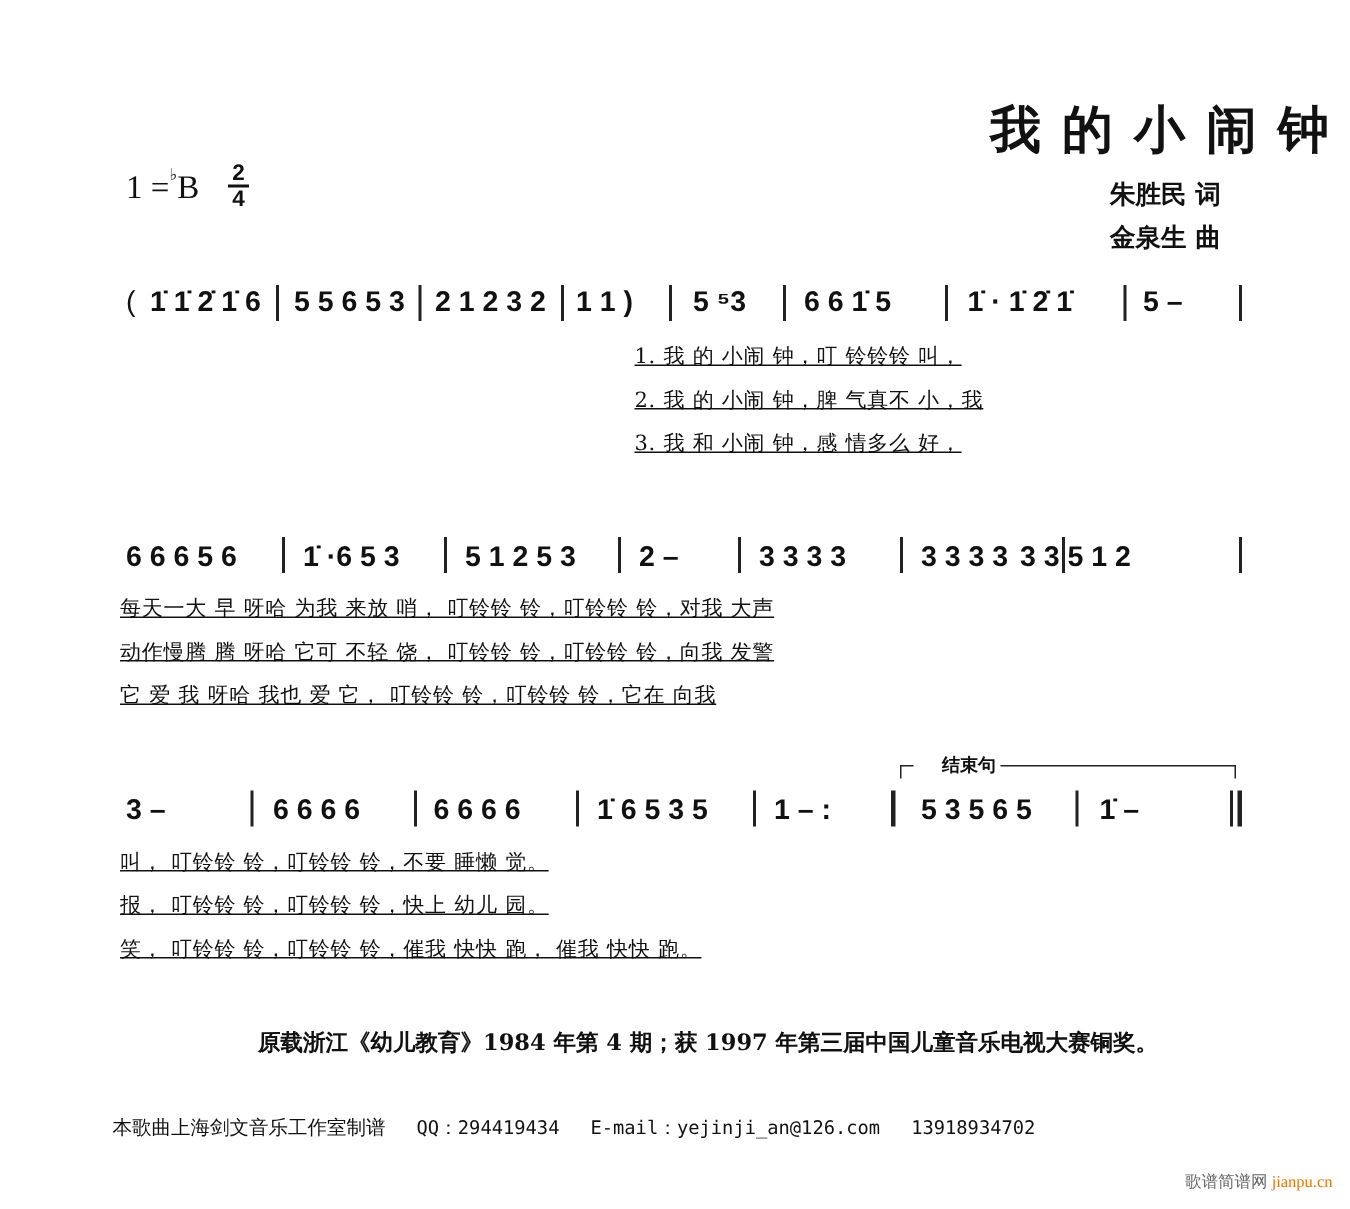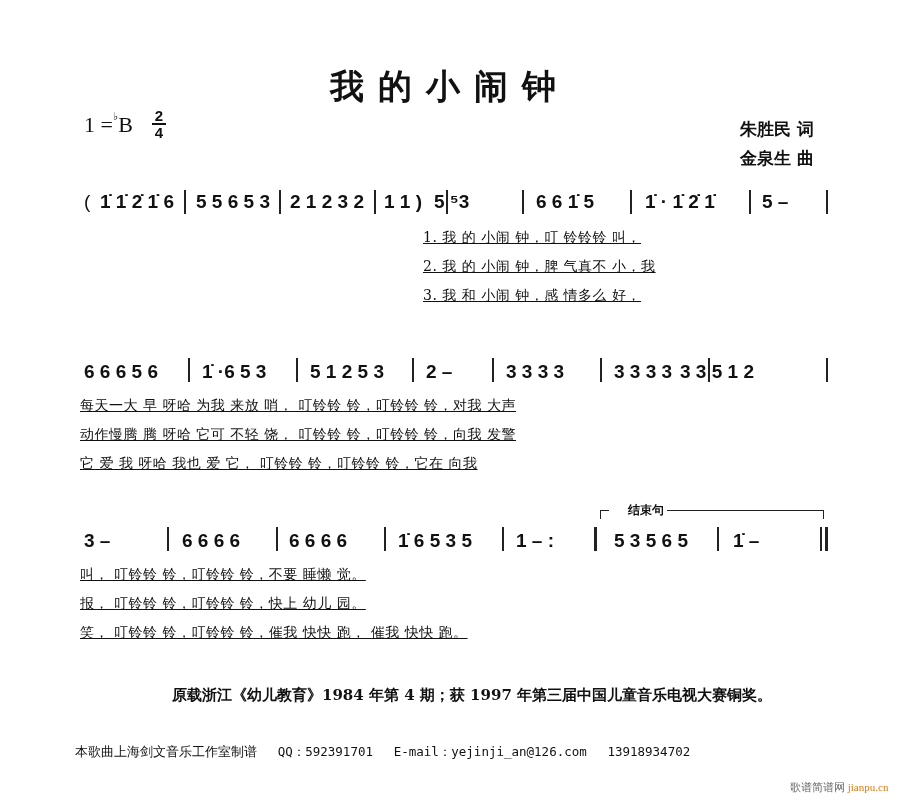--- a/index.html
+++ b/index.html
@@ -1,18 +1,18 @@
 <!DOCTYPE html>
 <html><head>
 <meta charset="utf-8">
 <style>
   html, body { margin:0; padding:0; background:#ffffff; }
   body { width:900px; height:806px; position:relative; overflow:hidden; color:#111; }
   .abs { position:absolute; white-space:nowrap; }
-  .title { left:0; width:900px; top:64px; text-align:center; font-family:Liberation Mono, monospace; font-weight:bold; font-size:34px; letter-spacing:14px; }
+  .title { left:0; width:900px; top:64px; text-align:right; font-family:Liberation Mono, monospace; font-weight:bold; font-size:34px; letter-spacing:14px; }
   .key { left:84px; top:112px; font-family:"Liberation Serif", serif; font-size:22px; }
   .key .flat { font-size:11px; vertical-align:top; position:relative; top:-2px; }
   .ts { position:absolute; left:152px; top:108px; font-family:"Liberation Sans", sans-serif; font-weight:bold; font-size:15px; line-height:15px; text-align:center; width:14px; }
   .ts .line { border-top:2px solid #111; margin:0; }
   .credit { font-family:"DejaVu Sans", sans-serif; font-weight:bold; font-size:17px; left:740px; }
   .note { font-family:"Liberation Sans", sans-serif; font-size:19px; font-weight:bold; }
   .lyric { font-family:"DejaVu Serif", serif; font-size:14px; letter-spacing:0.5px;text-decoration:underline; }
   .bar { position:absolute; width:1.5px; background:#222; }
   .footer-note { left:172px; top:686px; font-family:"DejaVu Serif", serif; font-weight:bold; font-size:15px; }
   .contact { left:75px; top:743px; font-family:"DejaVu Sans", sans-serif; font-size:13px; }
@@ -42,21 +42,21 @@
 <div>
   <span class="abs note" style="left:84px;top:191px;font-weight:normal">(</span>
   <span class="abs note" style="left:100px;top:191px">1̇ 1̇ 2̇ 1̇ 6</span>
   <div class="bar" style="left:184px;top:190px;height:24px"></div>
   <span class="abs note" style="left:196px;top:191px">5 5 6 5 3</span>
   <div class="bar" style="left:279px;top:190px;height:24px"></div>
   <span class="abs note" style="left:290px;top:191px">2 1 2 3 2</span>
   <div class="bar" style="left:374px;top:190px;height:24px"></div>
   <span class="abs note" style="left:384px;top:191px">1  1 )</span>
   <div class="bar" style="left:446px;top:190px;height:24px"></div>
-  <span class="abs note" style="left:434px;top:191px">5 ⁵3</span>
+  <span class="abs note" style="left:462px;top:191px">5 ⁵3</span>
   <div class="bar" style="left:522px;top:190px;height:24px"></div>
   <span class="abs note" style="left:536px;top:191px">6 6 1̇  5</span>
   <div class="bar" style="left:630px;top:190px;height:24px"></div>
   <span class="abs note" style="left:645px;top:191px">1̇ · 1̇ 2̇ 1̇</span>
   <div class="bar" style="left:749px;top:190px;height:24px"></div>
   <span class="abs note" style="left:762px;top:191px">5  –</span>
   <div class="bar" style="left:826px;top:190px;height:24px"></div>
 </div>
 <div class="abs lyric" style="left:423px;top:229px">1. 我  的  小闹   钟，叮  铃铃铃  叫，</div>
 <div class="abs lyric" style="left:423px;top:258px">2. 我  的  小闹   钟，脾  气真不  小，我</div>
@@ -104,21 +104,21 @@
   <div class="bar" style="left:825px;top:527px;height:24px;width:3px"></div>
 </div>
 <div class="abs lyric" style="left:80px;top:566px">叫，        叮铃铃 铃，叮铃铃 铃，不要  睡懒  觉。</div>
 <div class="abs lyric" style="left:80px;top:595px">报，        叮铃铃 铃，叮铃铃 铃，快上  幼儿  园。</div>
 <div class="abs lyric" style="left:80px;top:624px">笑，        叮铃铃 铃，叮铃铃 铃，催我  快快  跑，       催我  快快  跑。</div>
 
 <div class="abs footer-note">原载浙江《幼儿教育》1984 年第 4 期；获 1997 年第三届中国儿童音乐电视大赛铜奖。</div>
 
 <div class="abs contact">
   <span>本歌曲上海剑文音乐工作室制谱</span>&nbsp;&nbsp;&nbsp;&nbsp;
-  <span class="mono">QQ：592391701</span>&nbsp;&nbsp;&nbsp;&nbsp;
+  <span class="mono">QQ：294419434</span>&nbsp;&nbsp;&nbsp;&nbsp;
   <span class="mono">E-mail：yejinji_an@126.com</span>&nbsp;&nbsp;&nbsp;&nbsp;
   <span class="mono">13918934702</span>
 </div>
 
 <div class="abs wm">
   <span>歌谱简谱网</span>
   <span class="site">jianpu.cn</span>
 </div>
 
 </body></html>

